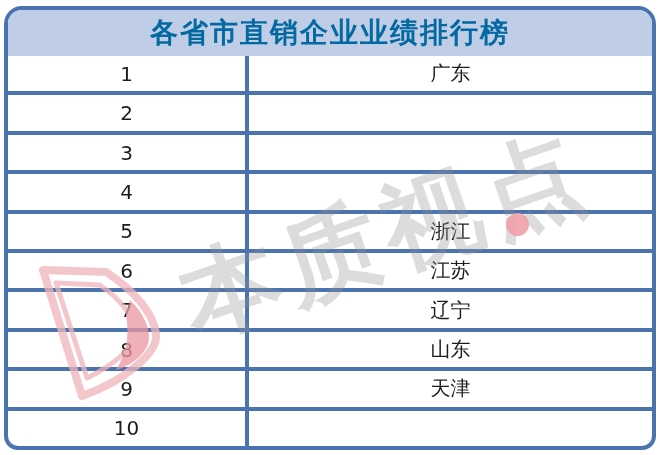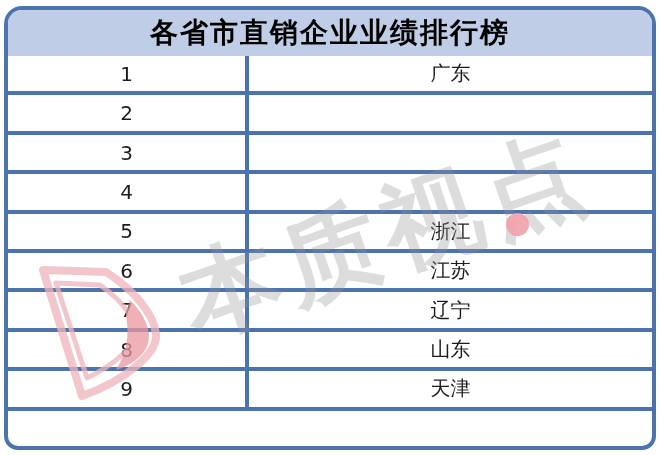--- a/index.html
+++ b/index.html
@@ -31,21 +31,21 @@
   }
   .title-bar {
     height: 46px;
     flex: 0 0 46px;
     background: #bfcde6;
     display: flex;
     align-items: center;
     justify-content: center;
   }
   .title-bar span {
-    color: #000000;
+    color: #0369a1;
     font-size: 28px;
     font-weight: bold;
     letter-spacing: 2px;
     line-height: 1;
   }
   .rows {
     flex: 1;
     display: flex;
     flex-direction: column;
   }
@@ -153,20 +153,21 @@
       <div class="cell rank">8</div>
       <div class="cell region">山东</div>
     </div>
 
     <div class="row">
       <div class="cell rank">9</div>
       <div class="cell region">天津</div>
     </div>
 
     <div class="row">
+      <div class="cell rank">10</div>
     </div>
   </div>
   </div>
 
   <div class="wm-text">本质视点</div>
   <div class="wm-dot"></div>
   <svg class="wm-logo" viewBox="0 0 145 155" xmlns="http://www.w3.org/2000/svg">
     <path d="M 11 18 L 74 20 C 102 38 122 62 124 82 C 126 100 95 128 50 144 Z" fill="none" stroke="#f0b4bb" stroke-width="8" stroke-linejoin="round"></path>
     <path d="M 24 31 L 68 33 C 88 47 102 64 104 80 C 105 92 84 112 55 126 Z" fill="none" stroke="#f0b4bb" stroke-width="5" stroke-linejoin="round"></path>
     <path d="M 98 48 C 112 62 120 78 116 92 C 112 104 98 114 84 118 C 94 102 98 84 94 64 Z" fill="#ea96a1"></path>

